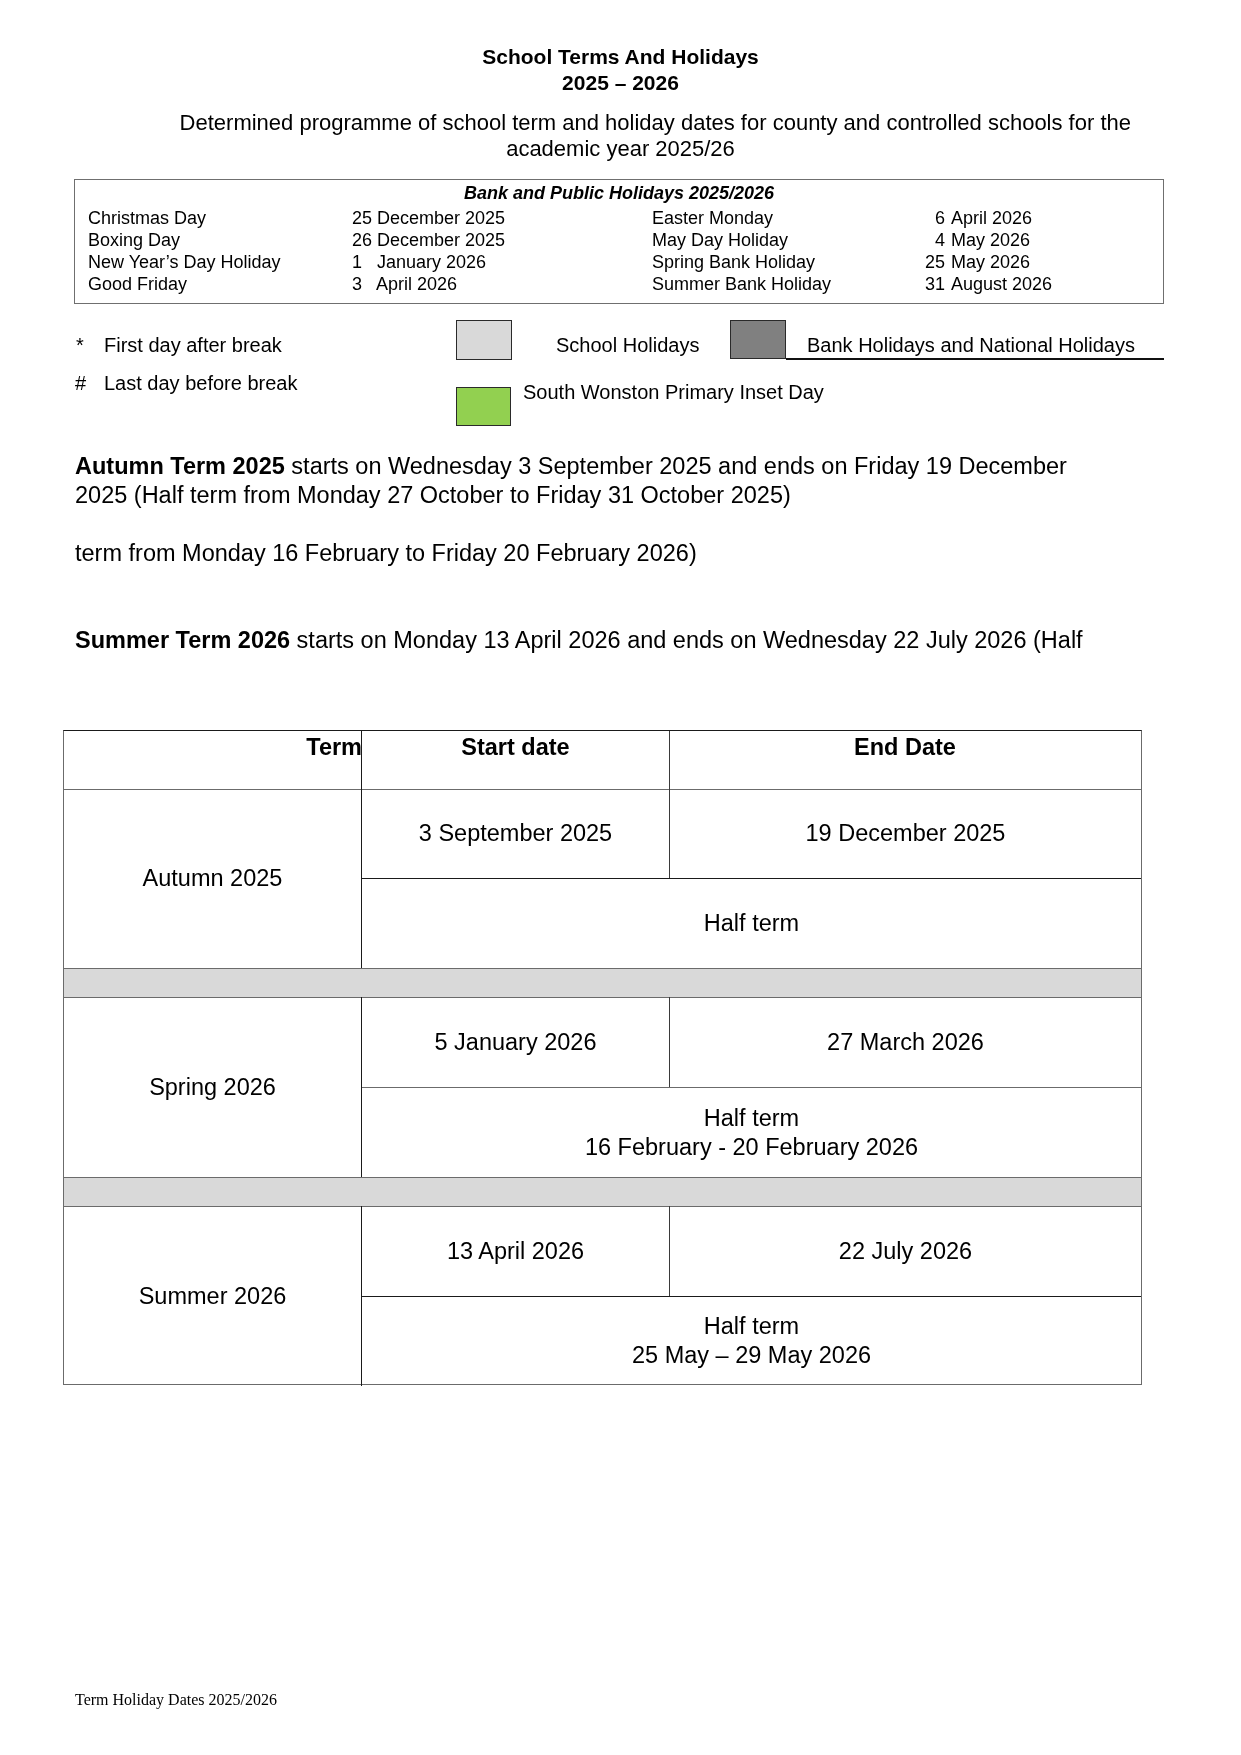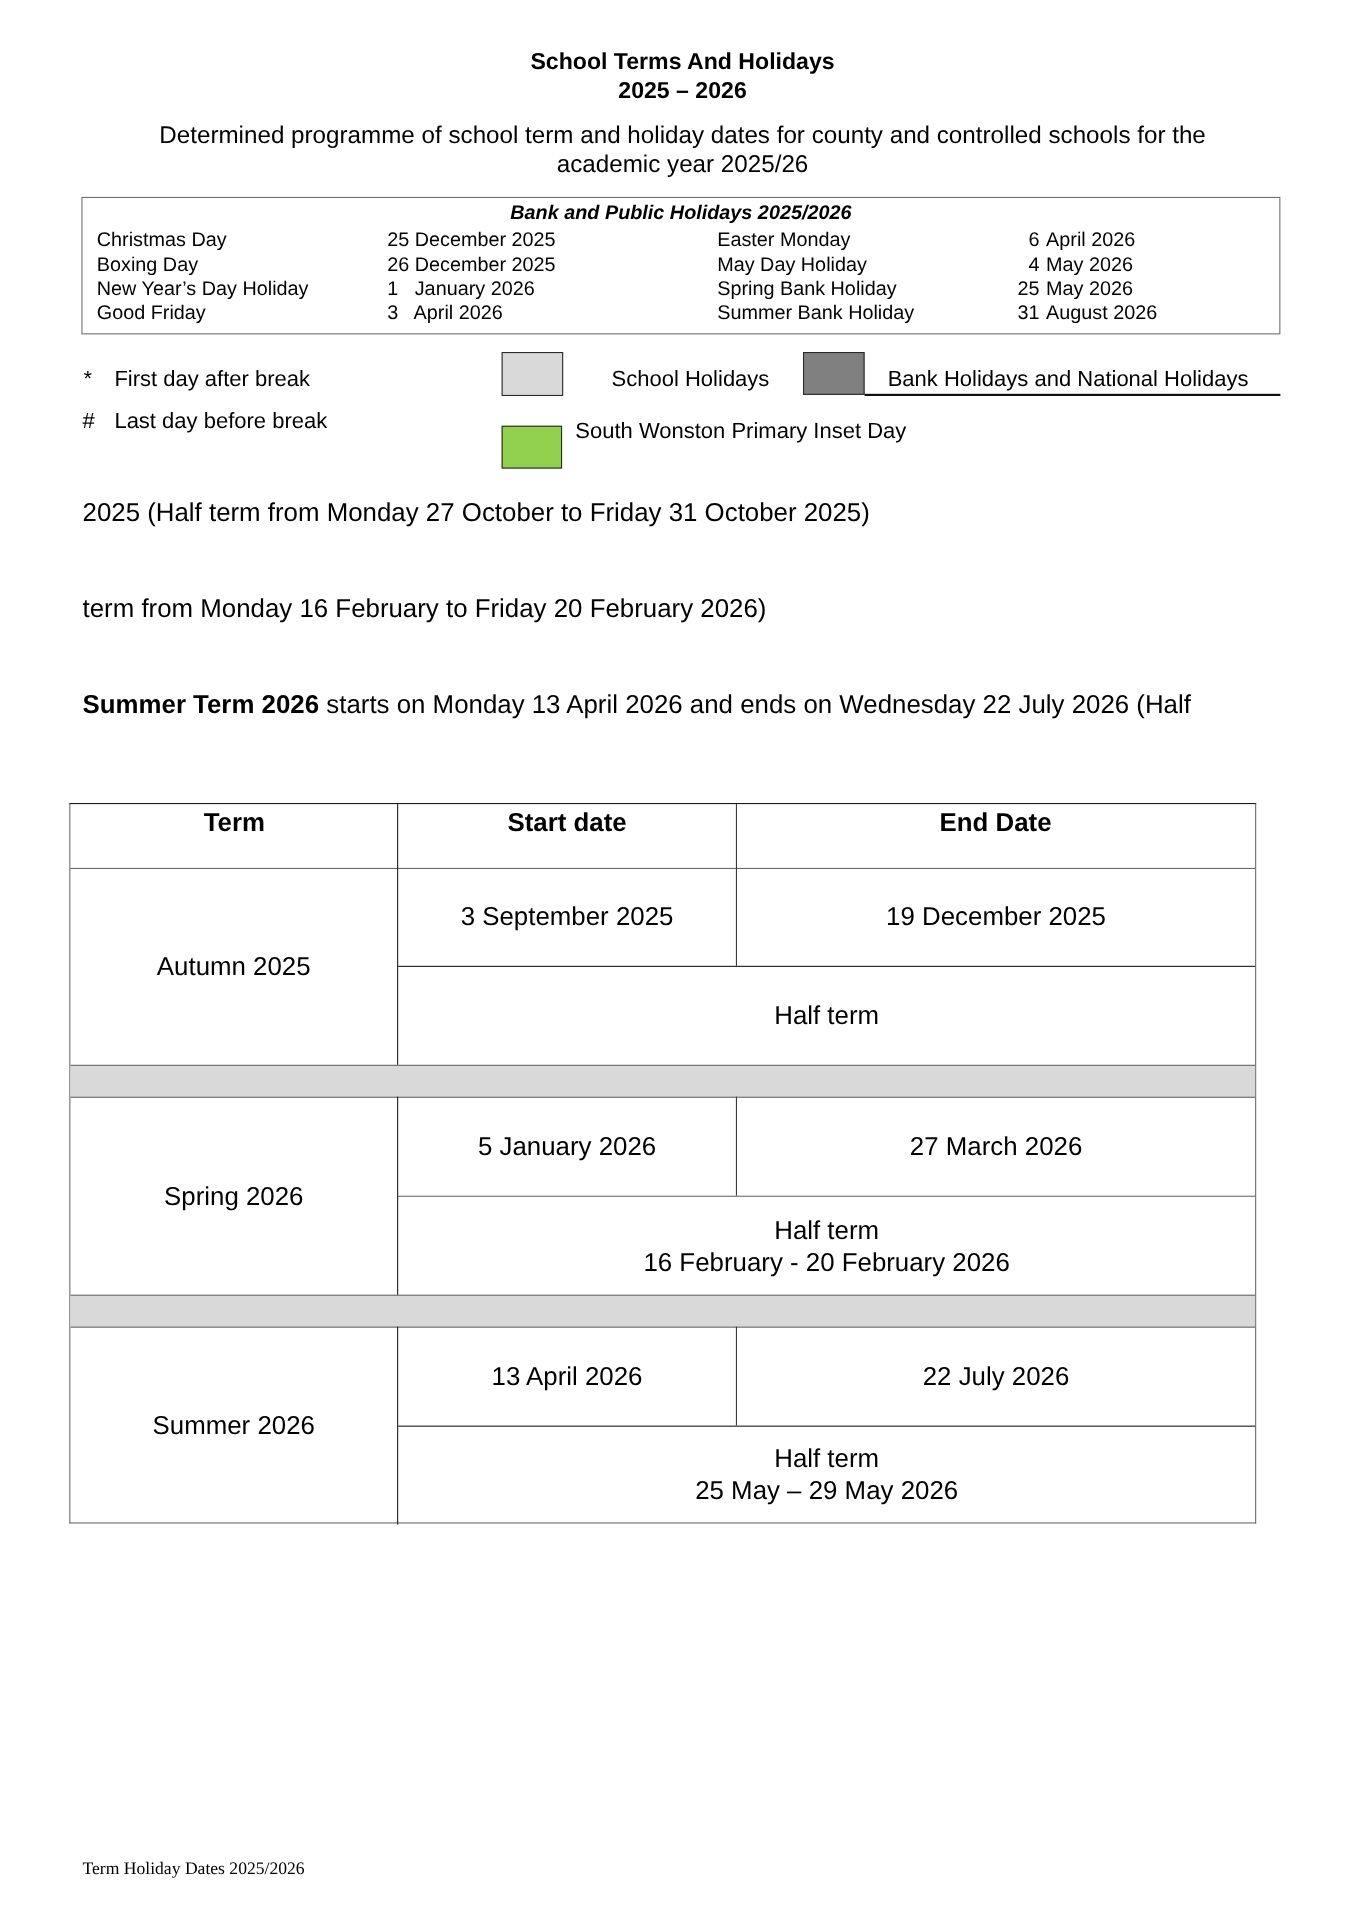--- a/index.html
+++ b/index.html
@@ -77,21 +77,21 @@
     .footer {
       position: absolute; left: 75px; top: 1690px;
       font-family: "Liberation Serif", serif; font-size: 16px; line-height: 20px;
     }
   </style>
 </head>
 <body>
 
 <div class="title" style="top:44px;">School Terms And Holidays</div>
 <div class="title" style="top:70px;">2025 – 2026</div>
-<div class="subtitle" style="top:110px;">Determined programme of school term and holiday dates for county and controlled schools for the</div>
+<div class="subtitle" style="top:110px;text-align:right;">Determined programme of school term and holiday dates for county and controlled schools for the</div>
 <div class="subtitle" style="top:136px;">academic year 2025/26</div>
 
 <div class="bank-box">
   <div class="bank-title">Bank and Public Holidays 2025/2026</div>
 
   <div class="bank-row" style="top:27px;">
     <span class="n1">Christmas Day</span>
     <span class="d1">25 December 2025</span>
     <span class="n2">Easter Monday</span>
     <span class="d2num">6</span>
@@ -129,35 +129,36 @@
 <div class="legend-text" style="left:524px; top:333px;margin-left:32px;">School Holidays</div>
 
 <div class="legend-box" style="left:730px; top:320px; width:56px; height:39px; background:#808080;"></div>
 <div class="abs" style="left:786px; top:358px; width:378px; height:0; border-top:2px solid #111;"></div>
 <div class="legend-text" style="left:807px; top:333px;">Bank Holidays and National Holidays</div>
 
 <div class="legend-box" style="left:456px; top:387px; width:55px; height:39px; background:#92d050;"></div>
 <div class="legend-text" style="left:523px; top:380px;">South Wonston Primary Inset Day</div>
 
 <div class="para" style="top:452px;">
+  <div><b>Autumn Term 2025</b><span> starts on Wednesday 3 September 2025 and ends on Friday 19 December</span></div>
   <div>2025 (Half term from Monday 27 October to Friday 31 October 2025)</div>
 </div>
 <div class="para" style="top:539px;">
   <div>term from Monday 16 February to Friday 20 February 2026)</div>
 </div>
 <div class="para" style="top:626px;">
   <div><b>Summer Term 2026</b><span> starts on Monday 13 April 2026 and ends on Wednesday 22 July 2026 (Half</span></div>
 </div>
 
 <div class="tbl">
 
   <div class="grey-band" style="top:237px; height:30px;"></div>
   <div class="grey-band" style="top:446px; height:30px;"></div>
 
-  <div class="hcell" style="left:0; width:298px; top:2px;">Term</div>
+  <div class="hcell" style="left:0; width:298px; top:2px;text-align:right;">Term</div>
   <div class="hcell" style="left:605px; width:472px; top:2px;">End Date</div>
   <div class="hcell" style="left:298px; width:307px; top:2px;">Start date</div>
 
   <div class="hline" style="left:0; width:100%; top:58px;"></div>
   <div class="hline dark" style="left:298px; width:779px; top:147px;"></div>
   <div class="hline" style="left:0; width:100%; top:237px;"></div>
   <div class="hline" style="left:0; width:100%; top:266px;"></div>
   <div class="hline" style="left:298px; width:779px; top:356px;"></div>
   <div class="hline" style="left:0; width:100%; top:446px;"></div>
   <div class="hline" style="left:0; width:100%; top:475px;"></div>

